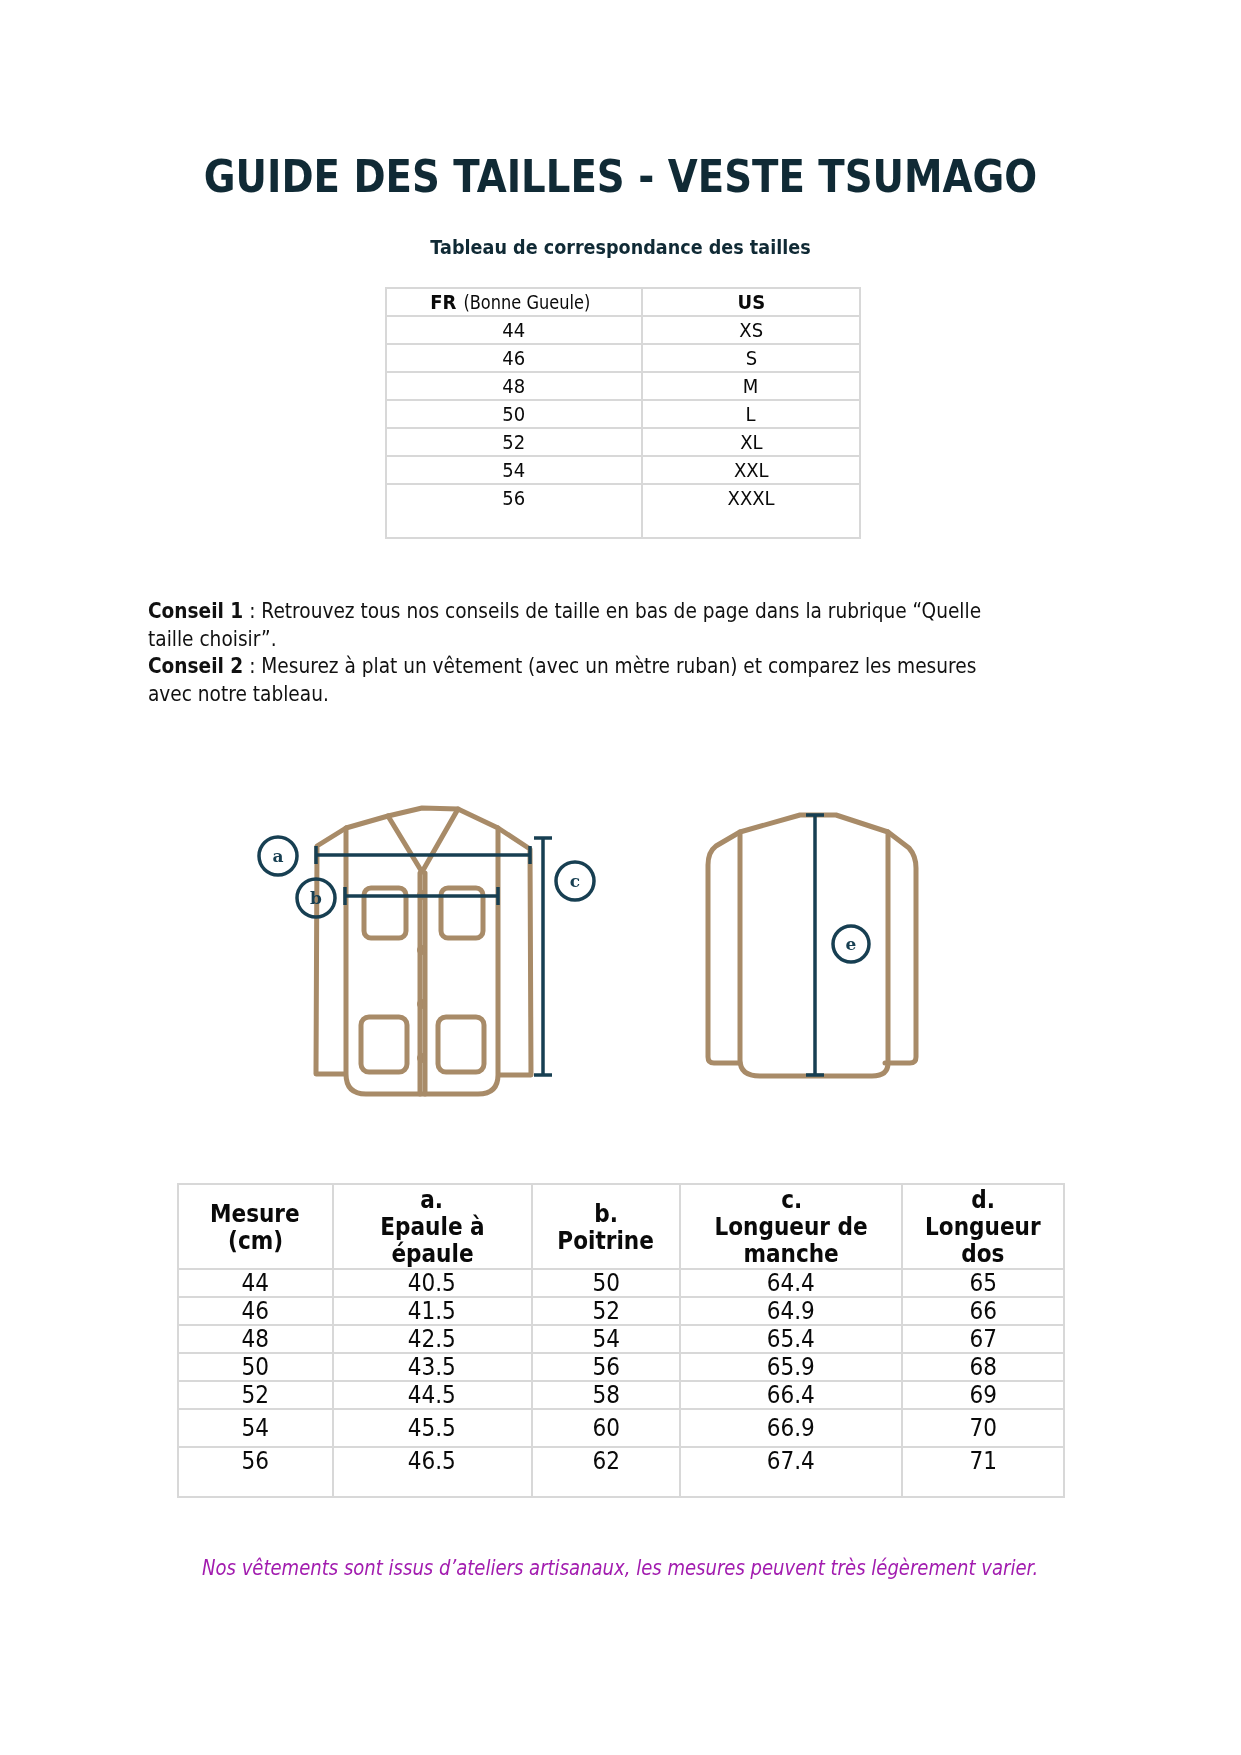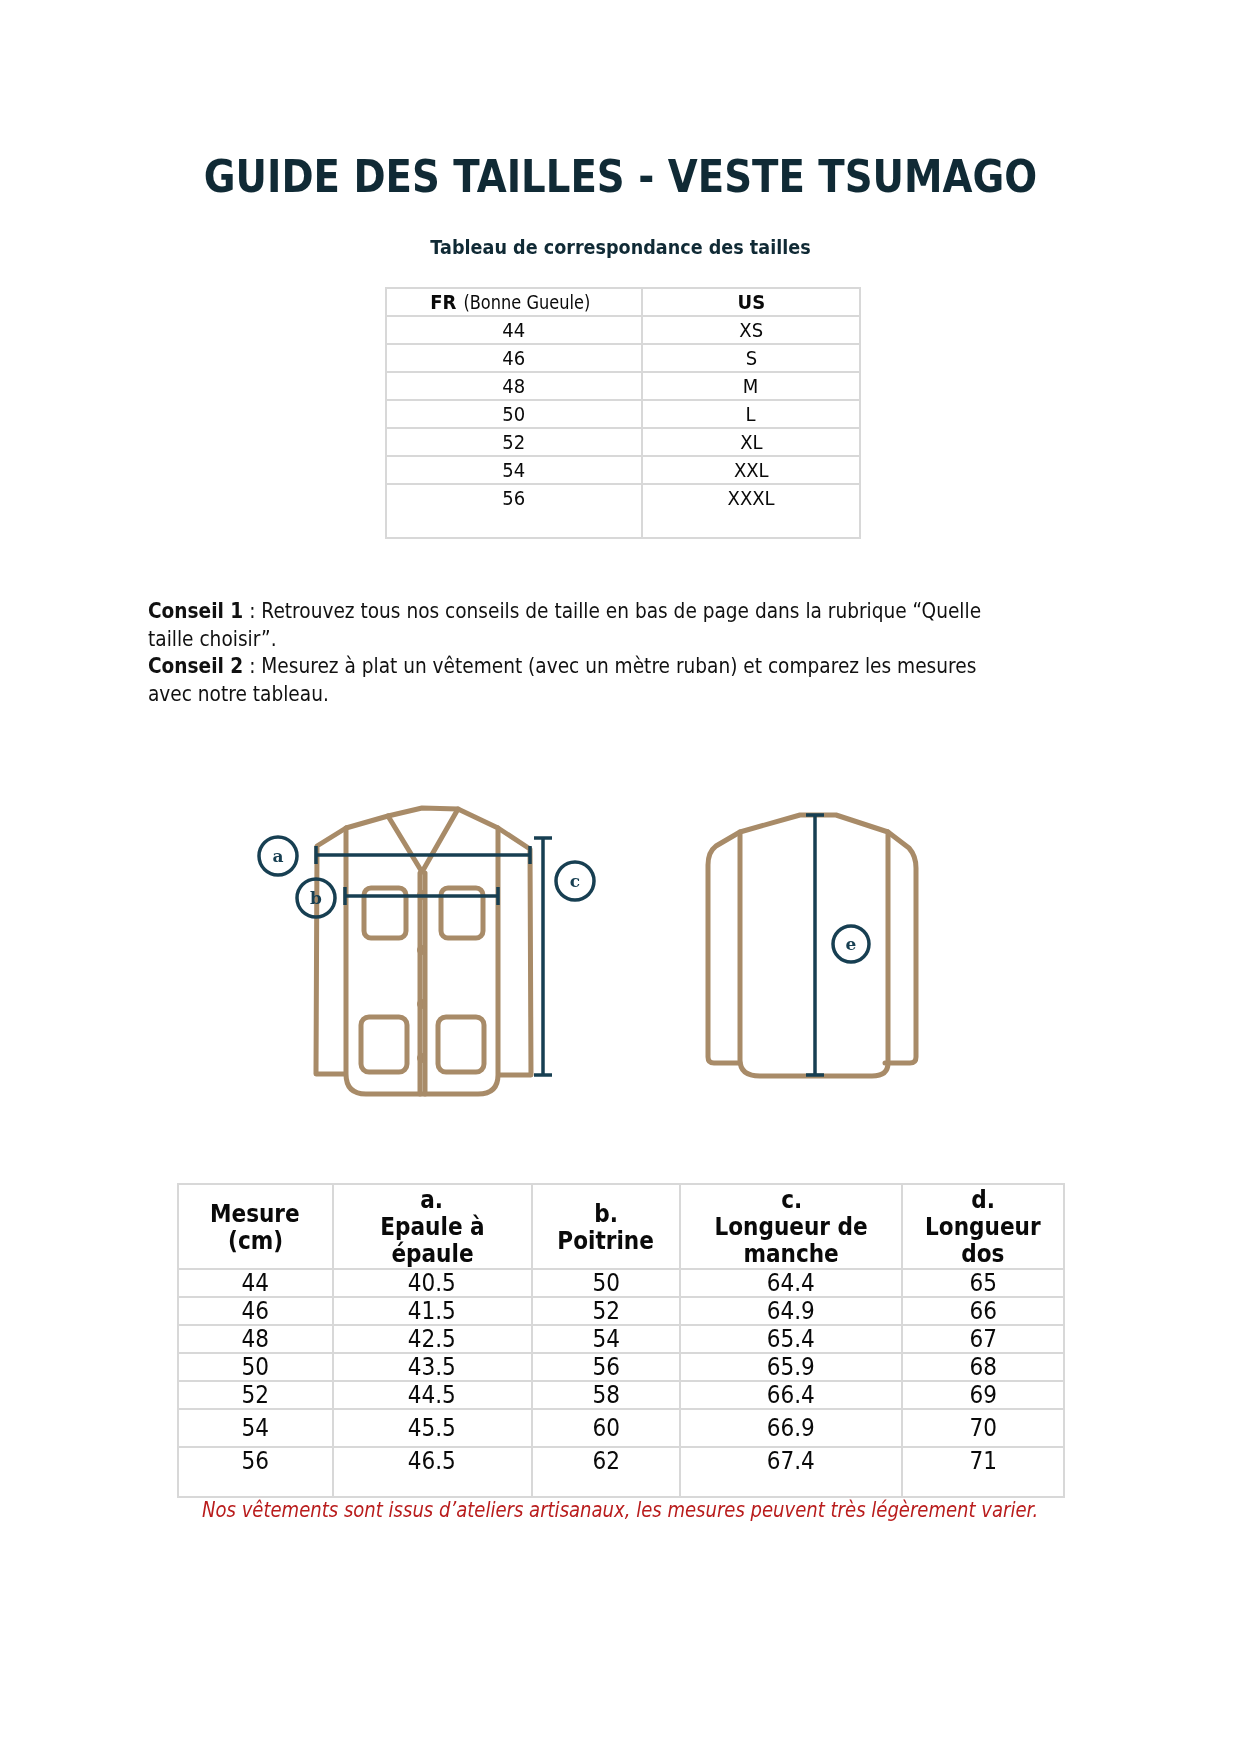--- a/index.html
+++ b/index.html
@@ -23,22 +23,22 @@
           font-family: "DejaVu Sans", sans-serif; color: #111; transform: scaleX(0.905); transform-origin: left top; }
   .tips b { font-weight: bold; }
   .diagram { position: absolute; left: 0; top: 790px; width: 1241px; height: 330px; }
   .meas { top: 1183px; left: 177px; width: 888px; font-size: 24px; font-family: "DejaVu Sans", sans-serif; }
   .meas th { font-weight: bold; line-height: 27px; padding-top: 2px; height: 55px; }
   .meas td { height: 26px; line-height: 26px; }
   .meas .last td { height: 48px; vertical-align: top; }
   .meas .w1 { width: 153px; } .meas .w2 { width: 198px; } .meas .w3 { width: 147px; }
   .meas .w4 { width: 221px; } .meas .w5 { width: 160px; }
   .meas th span, .meas td span, .corr td span, .corr th span { display: inline-block; transform: scaleX(0.9); }
-  .note { position: absolute; top: 1498px; left: 0; width: 1241px; text-align: center; font-style: italic;
-          font-size: 20.5px; color: #b91c1c; font-family: "DejaVu Sans", sans-serif; }
+  .note { position: absolute; top: 1556px; left: 0; width: 1241px; text-align: center; font-style: italic;
+          font-size: 20.5px; color: #a21caf; font-family: "DejaVu Sans", sans-serif; }
   .note span { display: inline-block; transform: scaleX(0.88); }
 </style>
 </head>
 <body>
 
 <div class="title">GUIDE DES TAILLES - VESTE TSUMAGO</div>
 <div class="subtitle">Tableau de correspondance des tailles</div>
 
 <table class="corr">
   <tbody>

